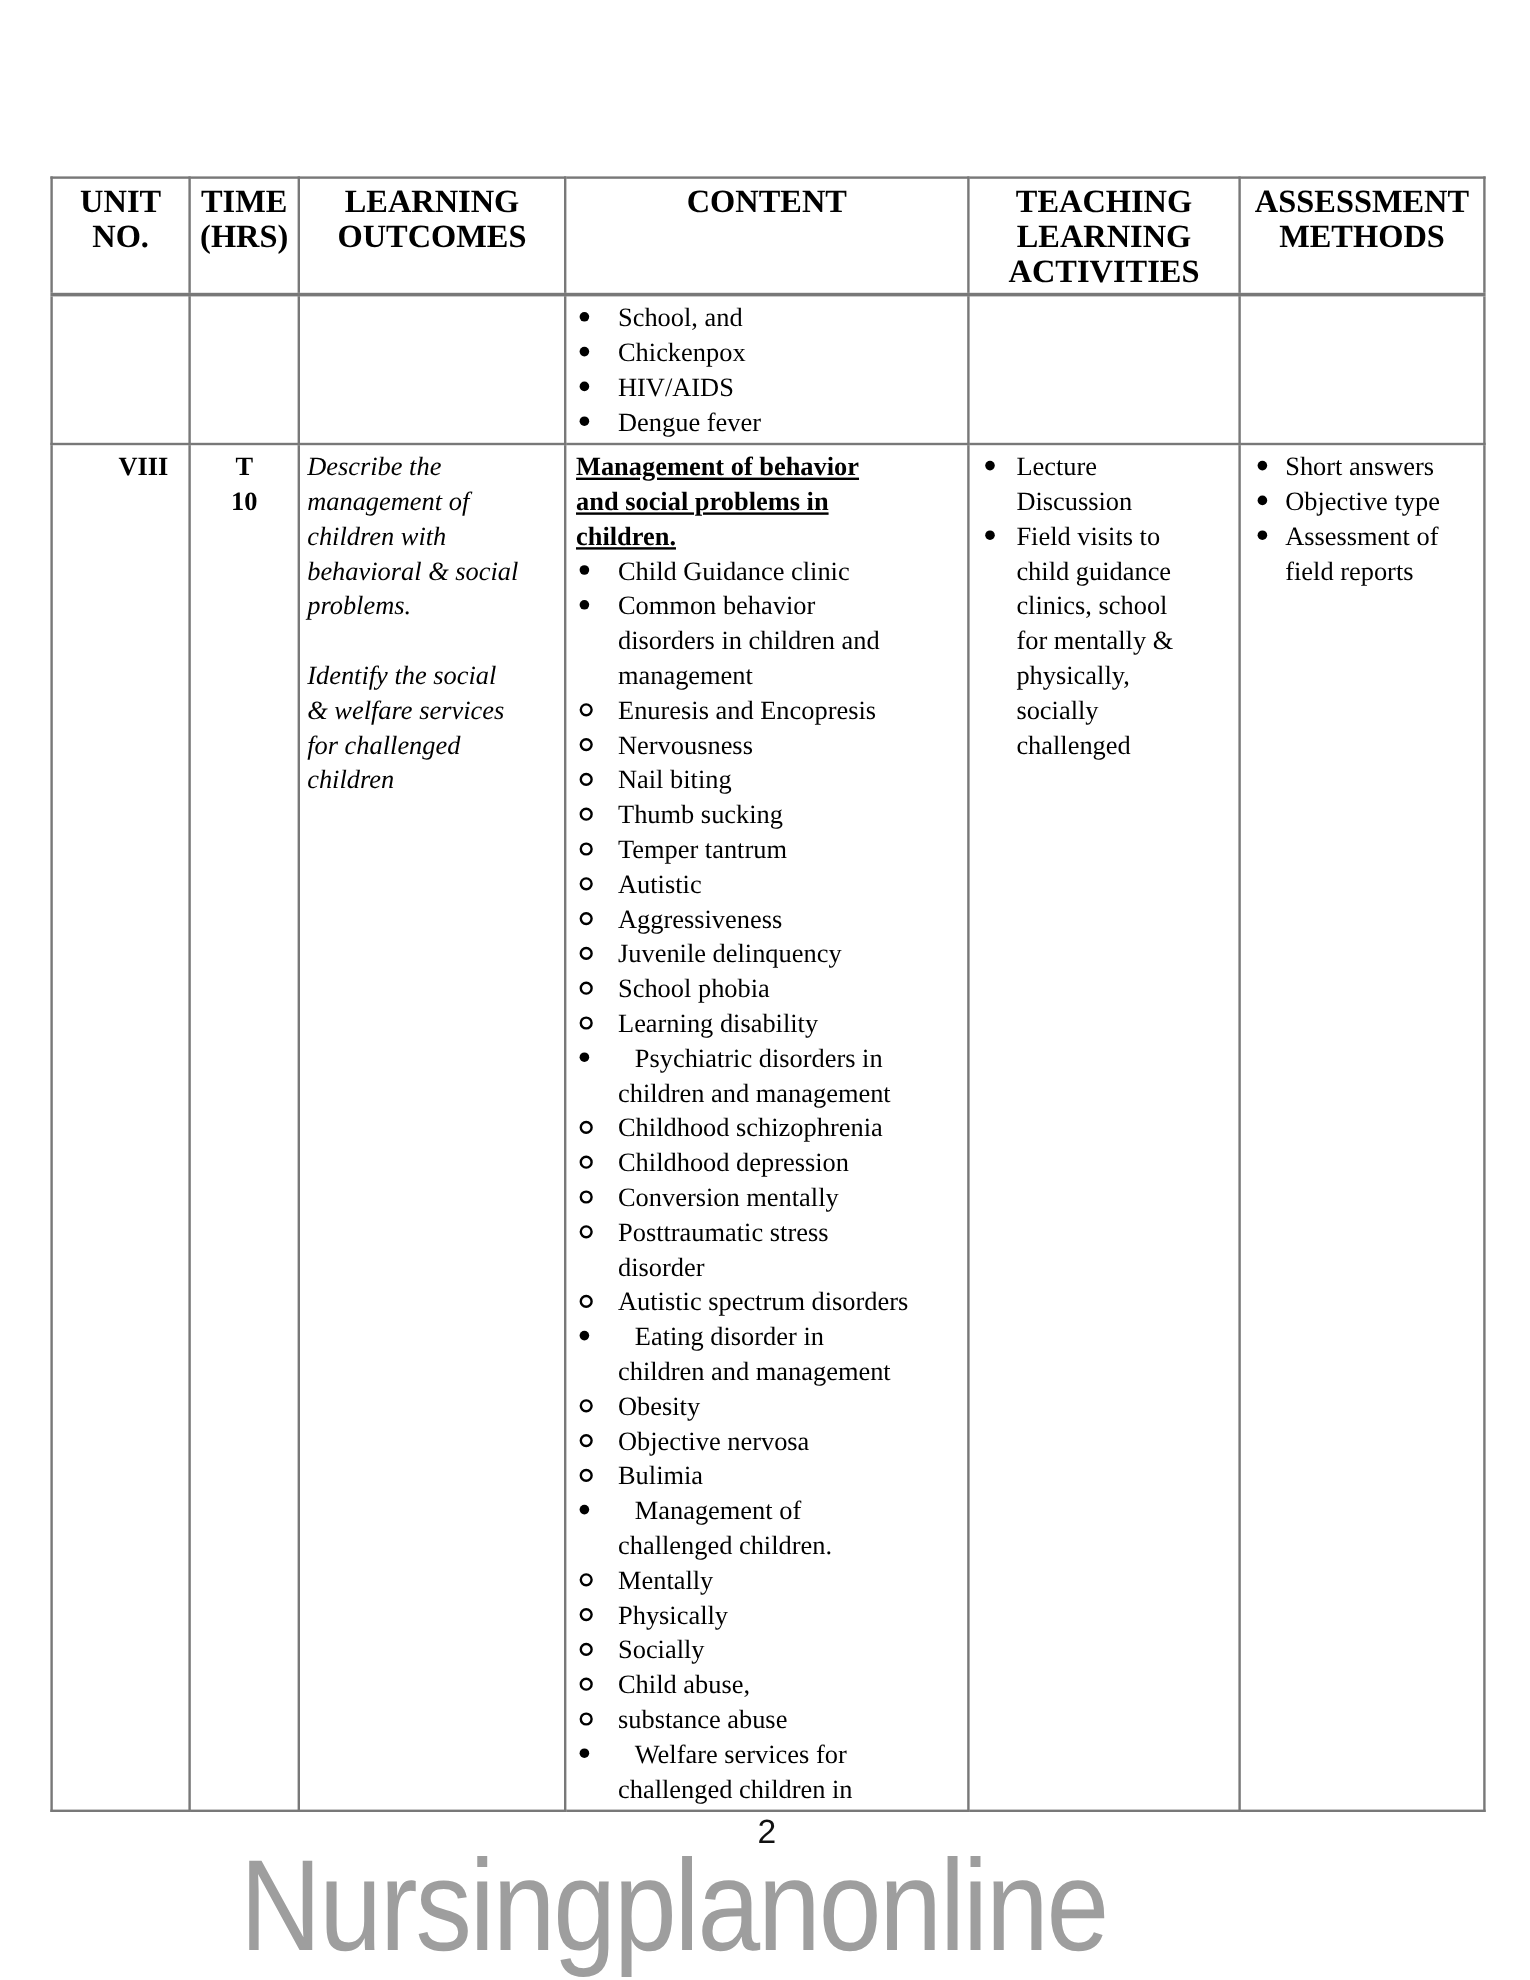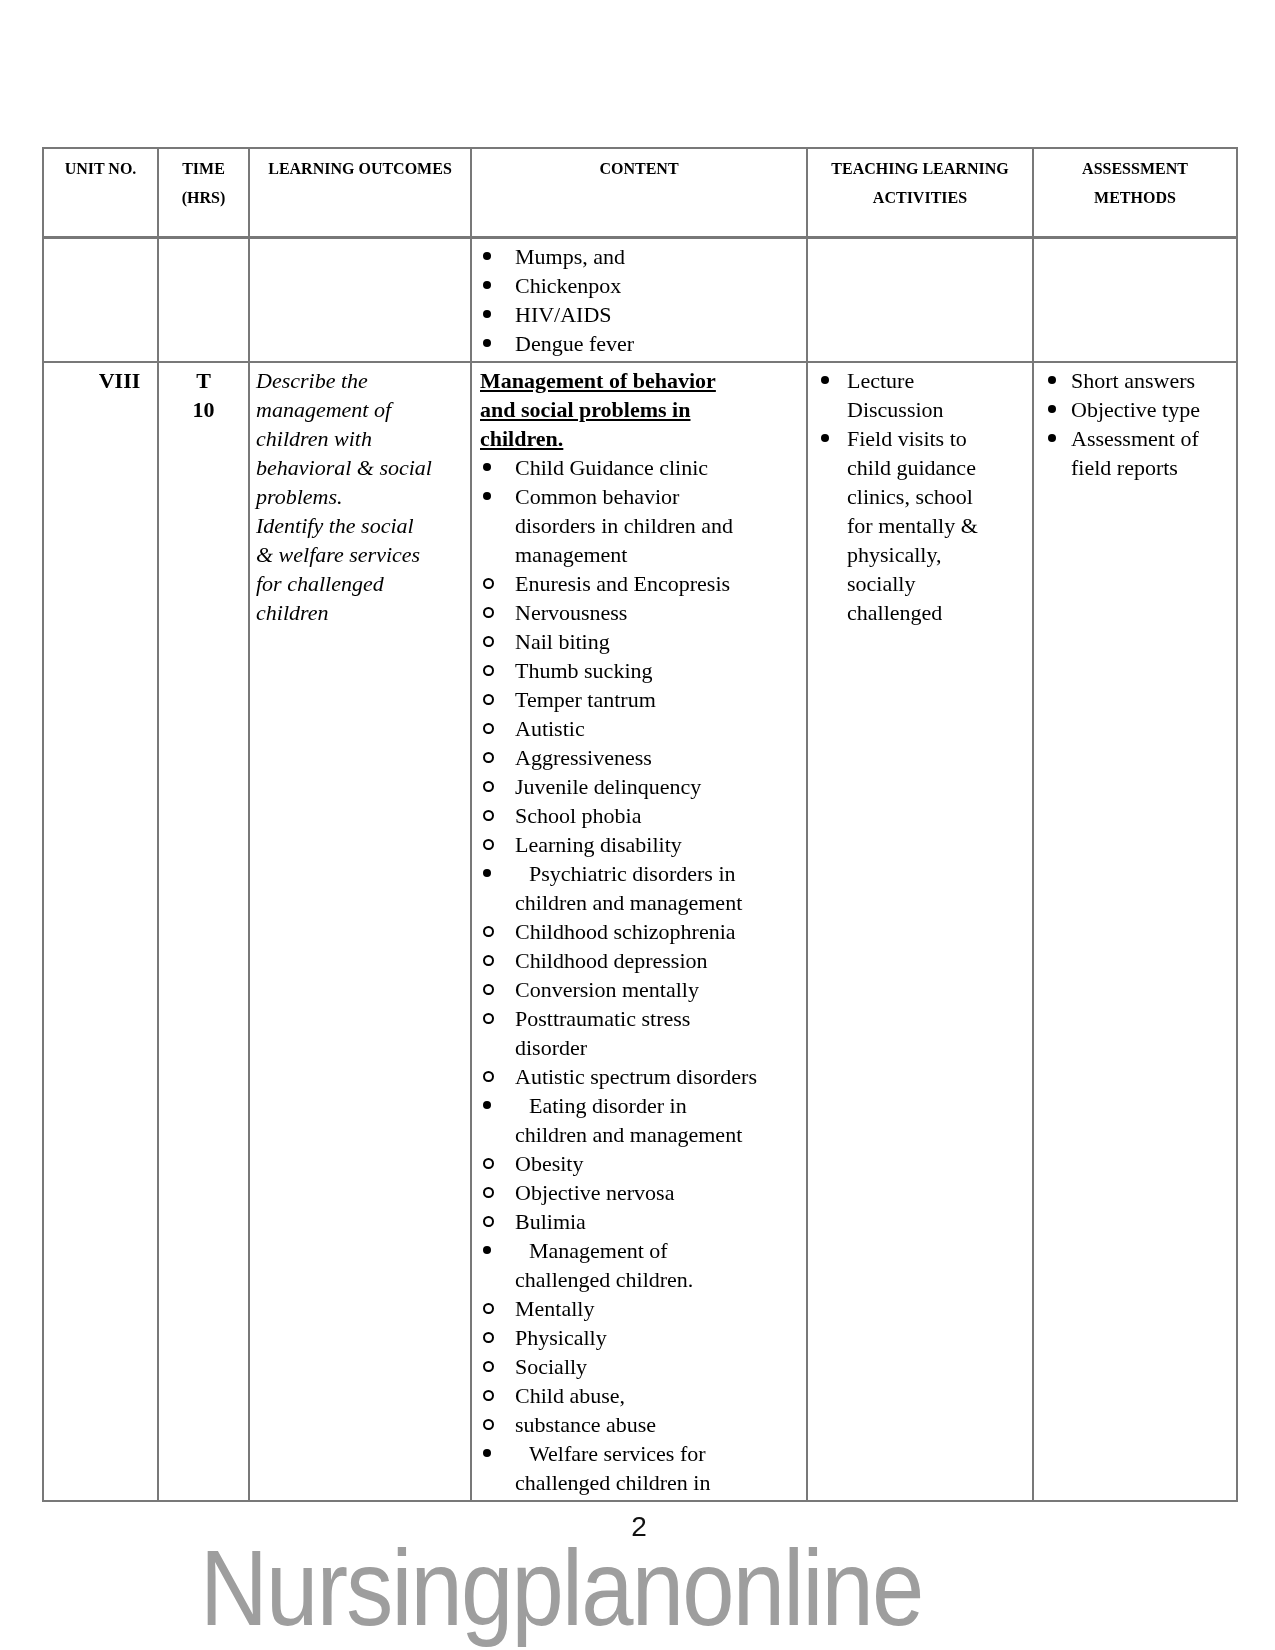--- a/index.html
+++ b/index.html
@@ -17,21 +17,21 @@
     border-collapse: collapse; table-layout: fixed;
   }
   th, td {
     border: 2px solid #787878;
     vertical-align: top;
     font-size: 22px; line-height: 29px;
     padding: 3px 6px;
   }
   thead th {
     font-weight: bold; text-align: center;
-    font-size: 16px; padding-top: 5px; height: 89px;
+    font-size: 27px; padding-top: 5px; height: 89px;
   }
   thead tr { border-bottom: 3px solid #787878; }
   tr.row-cont td { height: 123px; }
 
   .cell-center { text-align: center; font-weight: bold; padding-left: 44px; }
 
   .content-heading { font-weight: bold; white-space: pre-line; padding-left: 2px; text-decoration: underline; }
 
   ul.blist { list-style: none; }
   .blist li { position: relative; }
@@ -52,21 +52,21 @@
     width: 8px; height: 8px; top: 10px;
     background: #000; border-radius: 50%;
   }
   li.circle .marker {
     width: 11px; height: 11px; top: 9px;
     border: 2px solid #000; border-radius: 50%; background: transparent;
   }
   li.disc-inset { text-indent: 14px; }
 
   .lo-para { white-space: pre-line; font-style: italic; }
-  .lo-para + .lo-para { }
+  .lo-para + .lo-para { margin-top: 29px; }
   .time-line { text-align: center; font-weight: bold; }
 
   .page-number {
     position: absolute; left: 42px; top: 1512px; width: 1194px;
     text-align: center;
     font-family: "Liberation Sans", sans-serif;
     font-size: 28px; line-height: 30px; color: #111;
   }
   .watermark {
     position: absolute; left: 200px; top: 1526px;
@@ -104,21 +104,21 @@
     <tbody>
       <tr class="row-cont">
         <td class="cell-center"></td>
         <td class="cell-center"></td>
         <td></td>
         <td>
           <ul class="blist content-list">
 
               <li class="disc">
                 <span class="marker"></span>
-                <span class="txt">Mumps, and</span>
+                <span class="txt">School, and</span>
               </li>
 
               <li class="disc">
                 <span class="marker"></span>
                 <span class="txt">Chickenpox</span>
               </li>
 
               <li class="disc">
                 <span class="marker"></span>
                 <span class="txt">HIV/AIDS</span>

